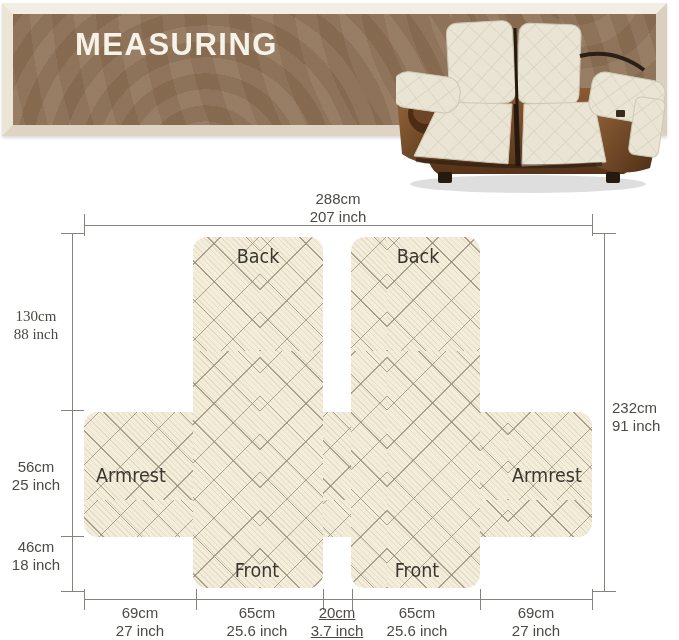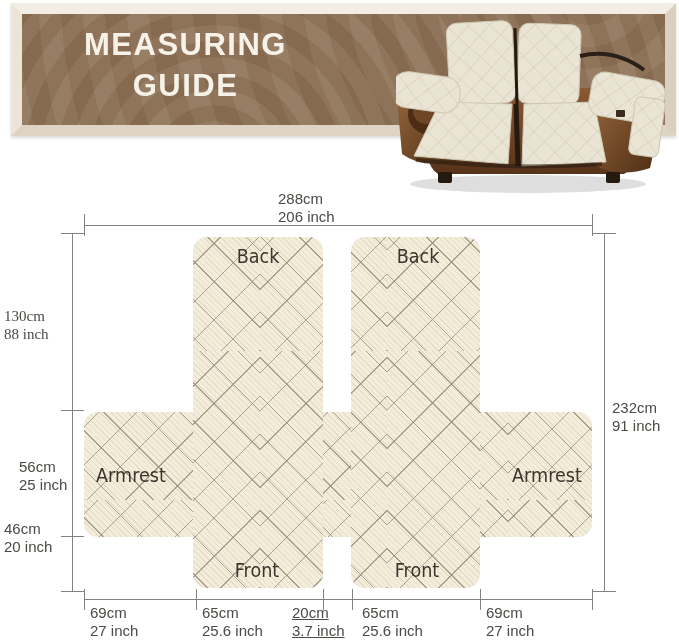--- a/index.html
+++ b/index.html
@@ -1,28 +1,28 @@
 <!DOCTYPE html>
 <html><head>
 <meta charset="utf-8">
 <style>
   html,body{margin:0;padding:0;background:#ffffff;}
   #stage{position:relative;width:679px;height:640px;overflow:hidden;background:#ffffff;
          font-family:"Liberation Sans",sans-serif;}
 
   
-  .banner{position:absolute;left:11px;top:3px;width:643px;height:111px;
+  .banner{position:absolute;left:2px;top:3px;width:643px;height:111px;
           border:11px solid #eae2d5;
           border-top-color:#f3eee5;border-left-color:#ece4d7;
           border-right-color:#d9d0bf;border-bottom-color:#ddd4c4;
           background-color:#8d7156;
           background-image:
             repeating-radial-gradient(circle at 30% 140%, rgba(255,255,255,0.05) 0 16px, rgba(70,45,25,0.05) 16px 32px),
             repeating-radial-gradient(circle at 88% -30%, rgba(255,255,255,0.04) 0 22px, rgba(70,45,25,0.05) 22px 44px);
-          box-shadow:0 2px 3px rgba(0,0,0,0.15);text-align:center;}
+          box-shadow:0 2px 3px rgba(0,0,0,0.15);}
   .banner-title{position:absolute;left:62px;top:10px;color:#f6f2e7;font-weight:bold;
           font-size:31px;line-height:41px;letter-spacing:1.5px;}
 
   
   .sofa{position:absolute;left:396px;top:14px;width:270px;height:182px;}
 
   
   .quilt{position:absolute;border-radius:14px;background-color:#f3edda;
     background-image:
       repeating-linear-gradient(45deg, rgba(148,138,118,0.75) 0 1px, transparent 1px 27px),
@@ -31,42 +31,41 @@
   .q-band{left:84px;top:412px;width:508px;height:125px;background-position:-84px -412px;}
   .q-col-l{left:193px;top:237px;width:130px;height:351px;background-position:-193px -237px;}
   .q-col-r{left:351px;top:237px;width:129px;height:351px;background-position:-351px -237px;}
 
   .plabel{position:absolute;font-family:"DejaVu Sans",sans-serif;font-size:20px;color:#3a362e;
           white-space:nowrap;transform:translate(-50%,-50%) scaleX(0.88);}
 
   
   .dline{position:absolute;background:#85837e;}
 
-  .dim{position:absolute;font-size:15px;line-height:18px;color:#4c4a45;text-align:left;}
+  .dim{position:absolute;font-size:15px;line-height:18px;color:#4c4a45;text-align:center;}
   .dim span{display:block;}
   .dim-top{left:278px;top:190px;width:120px;}
   .dim-right{left:612px;top:399px;width:70px;text-align:left;}
   .dim-l0{left:4px;top:307px;width:64px;font-family:Liberation Serif, serif;}
-  .dim-l1{left:19px;top:458px;width:64px;}
-  .dim-l2{left:4px;top:520px;width:64px;}
+  .dim-l1{left:4px;top:458px;width:64px;}
+  .dim-l2{left:4px;top:538px;width:64px;}
   .dim-b0{left:90px;top:604px;width:100px;}
   .dim-b1{left:202px;top:604px;width:110px;}
   .dim-b2{left:292px;top:604px;width:90px;text-decoration:underline;}
   .dim-b3{left:362px;top:604px;width:110px;}
   .dim-b4{left:486px;top:604px;width:100px;}
 </style>
 </head>
 <body>
 
 <div id="stage">
 
   <div class="banner">
     <div class="banner-title">
       <div>MEASURING</div>
-      <div>GUIDE</div>
     </div>
   </div>
 
   <div class="sofa">
     <svg width="270" height="182" viewBox="0 0 270 182">
       <defs>
         <pattern id="q" width="15" height="15" patternUnits="userSpaceOnUse" patternTransform="rotate(45)">
           <rect width="15" height="15" fill="#e9e4d3"></rect>
           <path d="M0 0H15M0 0V15" stroke="#d4ccb8" stroke-width="1.2"></path>
         </pattern>
@@ -142,37 +141,37 @@
   <div class="dline" style="left:84px;top:599px;width:508px;height:1px;"></div>
   <div class="dline" style="left:84px;top:589px;width:1px;height:21px;"></div>
   <div class="dline" style="left:196px;top:589px;width:1px;height:21px;"></div>
   <div class="dline" style="left:323px;top:589px;width:1px;height:21px;"></div>
   <div class="dline" style="left:352px;top:589px;width:1px;height:21px;"></div>
   <div class="dline" style="left:480px;top:589px;width:1px;height:21px;"></div>
   <div class="dline" style="left:592px;top:589px;width:1px;height:21px;"></div>
 
   <div class="dim dim-top">
     <span>288cm</span>
-    <span>206 inch</span>
+    <span>207 inch</span>
   </div>
   <div class="dim dim-right">
     <span>232cm</span>
     <span>91 inch</span>
   </div>
   <div class="dim dim-l0">
     <span>130cm</span>
     <span>88 inch</span>
   </div>
   <div class="dim dim-l1">
     <span>56cm</span>
     <span>25 inch</span>
   </div>
   <div class="dim dim-l2">
     <span>46cm</span>
-    <span>20 inch</span>
+    <span>18 inch</span>
   </div>
   <div class="dim dim-b0">
     <span>69cm</span>
     <span>27 inch</span>
   </div>
   <div class="dim dim-b1">
     <span>65cm</span>
     <span>25.6 inch</span>
   </div>
   <div class="dim dim-b2">

